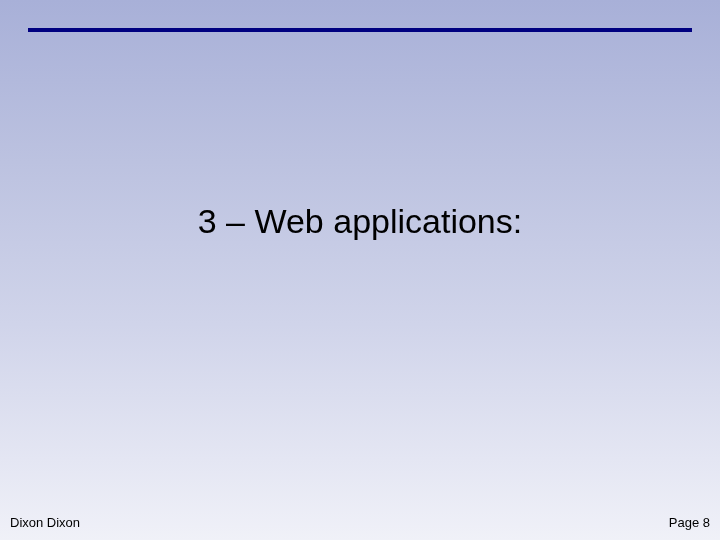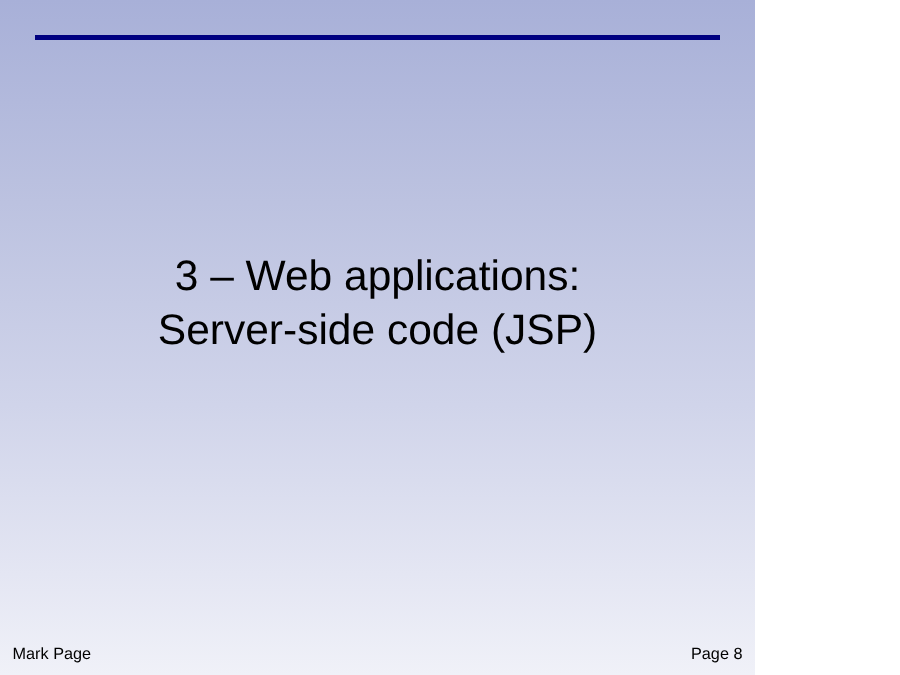--- a/index.html
+++ b/index.html
@@ -1,18 +1,18 @@
 <!DOCTYPE html>
 <html><head>
 <meta charset="utf-8">
 <style>
   * { margin: 0; padding: 0; box-sizing: border-box; }
   html, body { width: 720px; height: 540px; overflow: hidden; }
   .slide {
-    width: 604px;
+    width: 720px;
     height: 540px;
     background: linear-gradient(180deg, #a8b0d8 0%, #bcc2e0 30%, #d0d4ea 60%, #e4e6f3 85%, #f0f1f8 100%);
     position: relative;
     font-family: Arial, Helvetica, sans-serif;
   }
   .top-rule {
     position: absolute;
     top: 28px;
     left: 28px;
     right: 28px;
@@ -43,20 +43,19 @@
   }
 </style>
 </head>
 <body>
 
 <div class="slide">
   <div class="top-rule"></div>
 
   <div class="title-block">
     <span class="title-line">3 – Web applications:</span>
-    <span class="title-line">Server-side code (JSP)</span>
   </div>
 
   <div class="footer">
-    <span>Mark Page</span>
+    <span>Dixon Dixon</span>
     <span>Page 8</span>
   </div>
 </div>
 
 </body></html>

